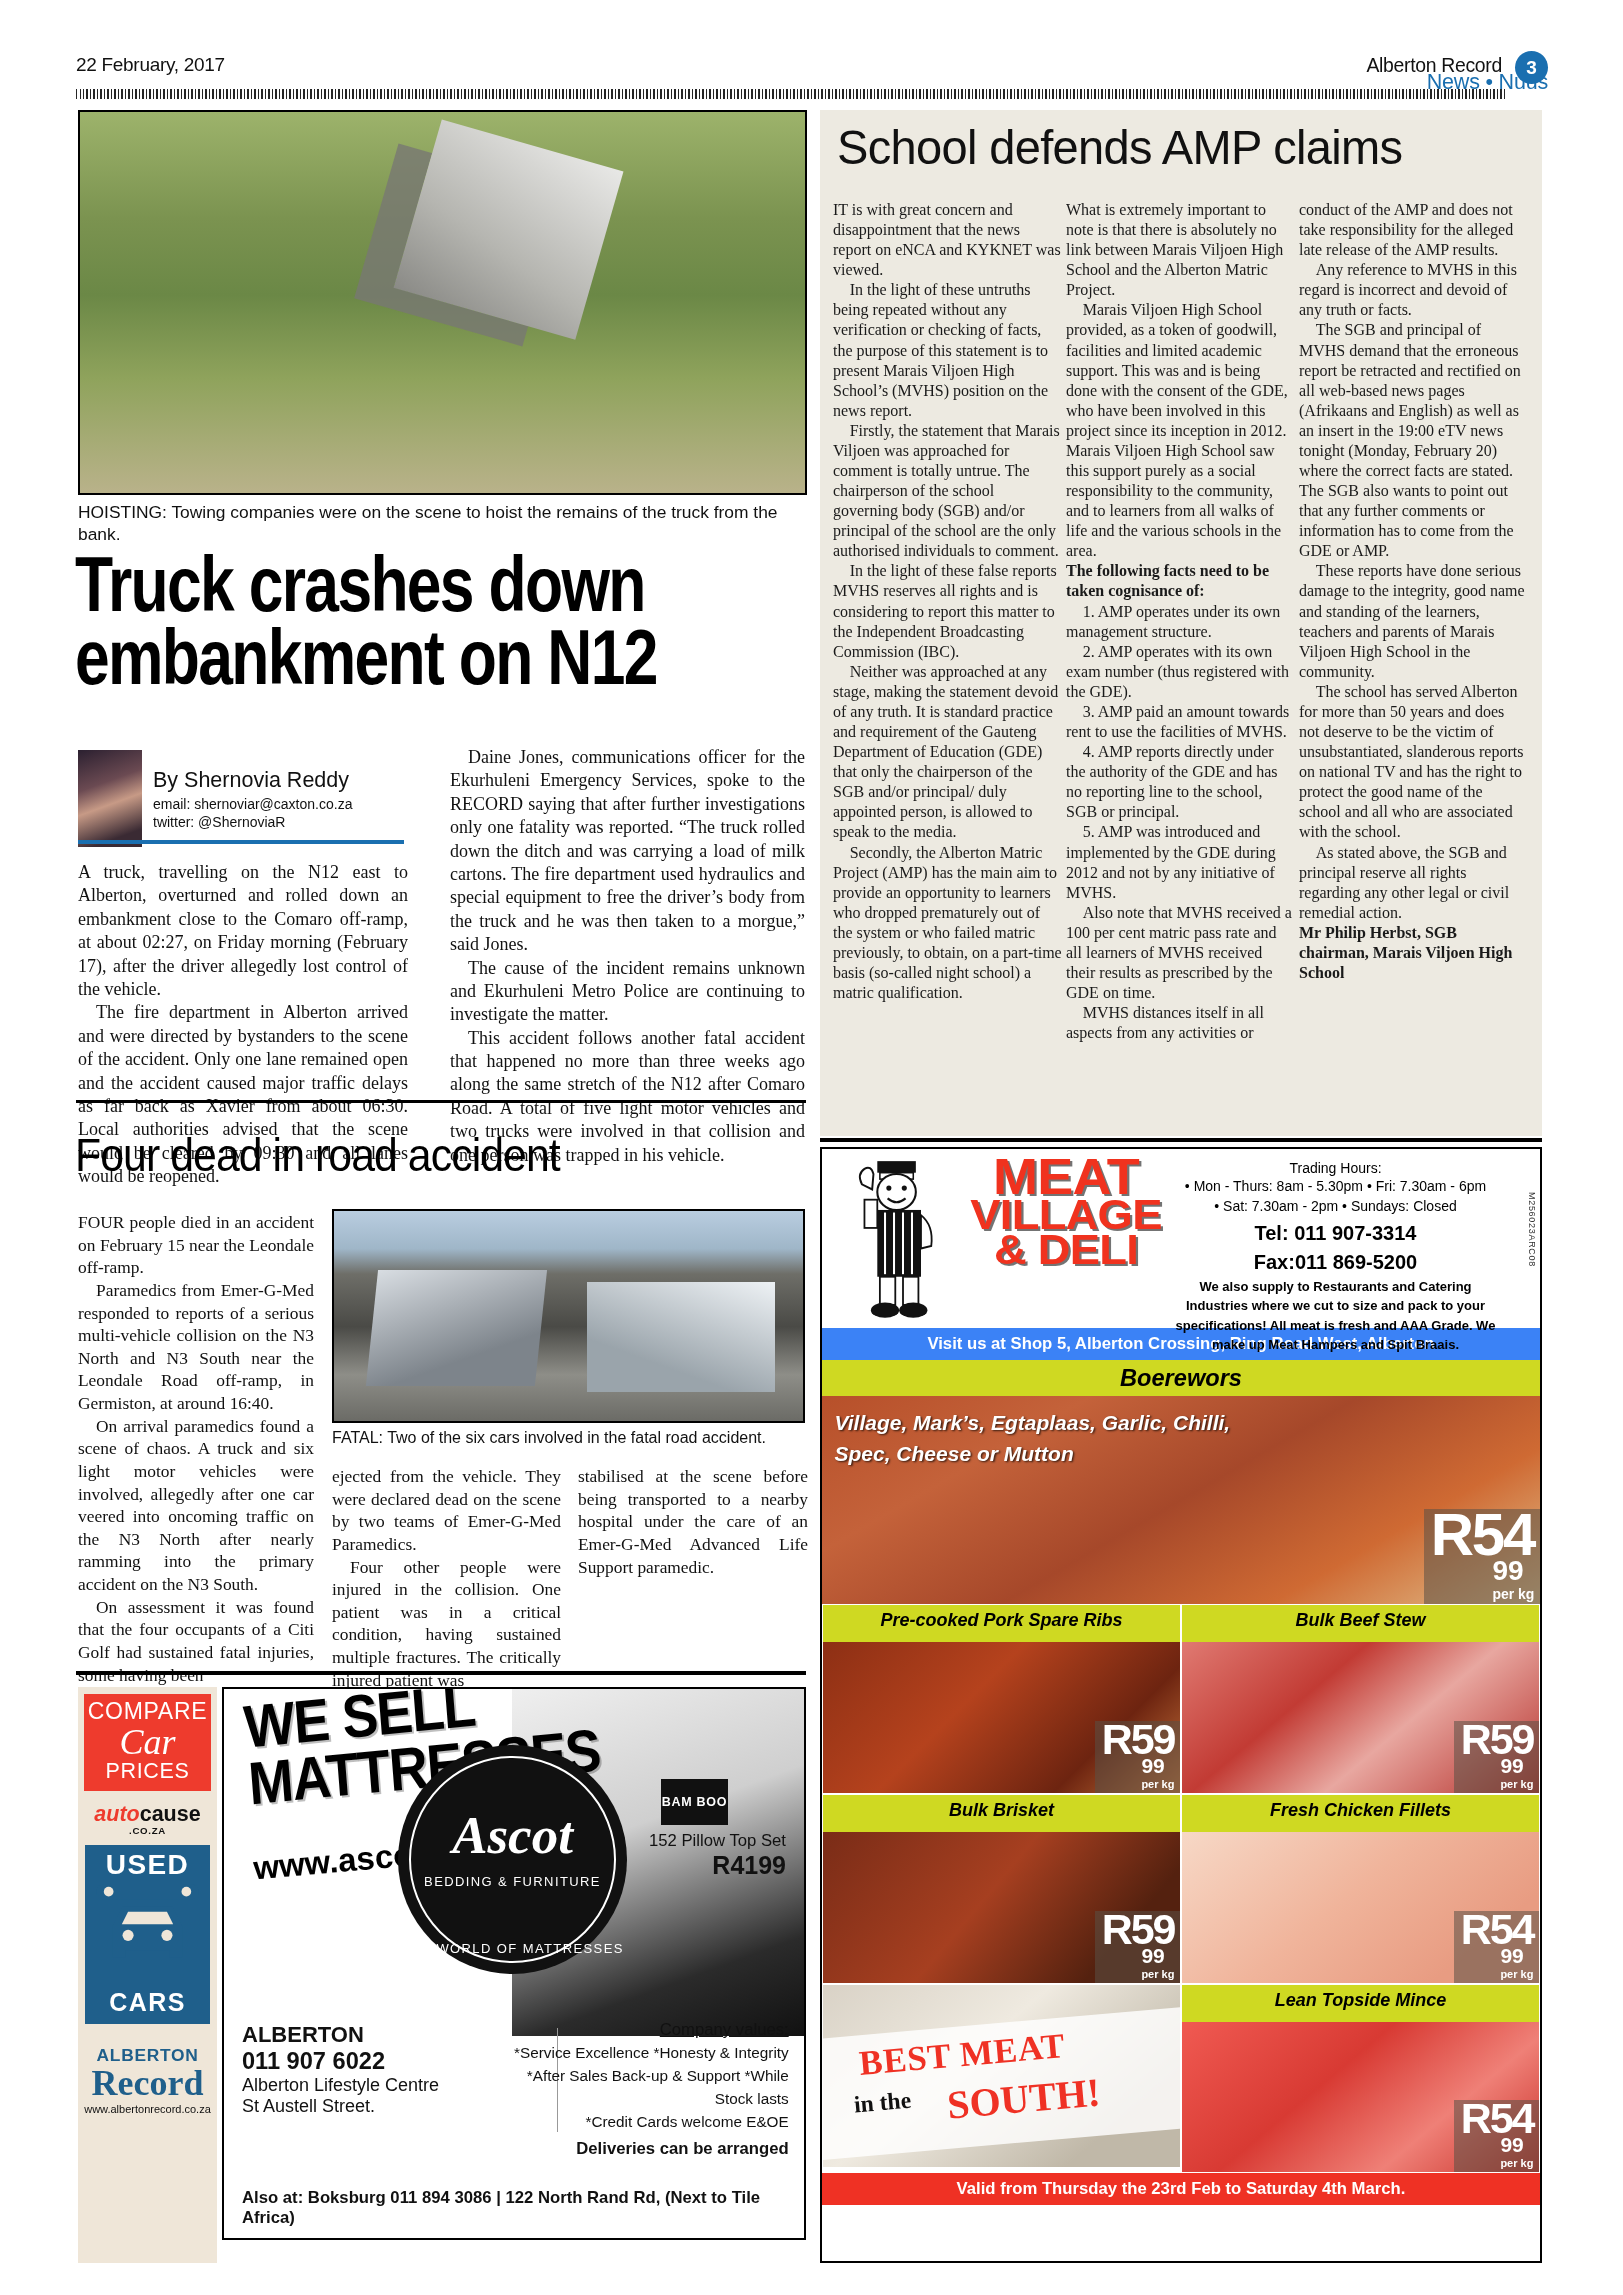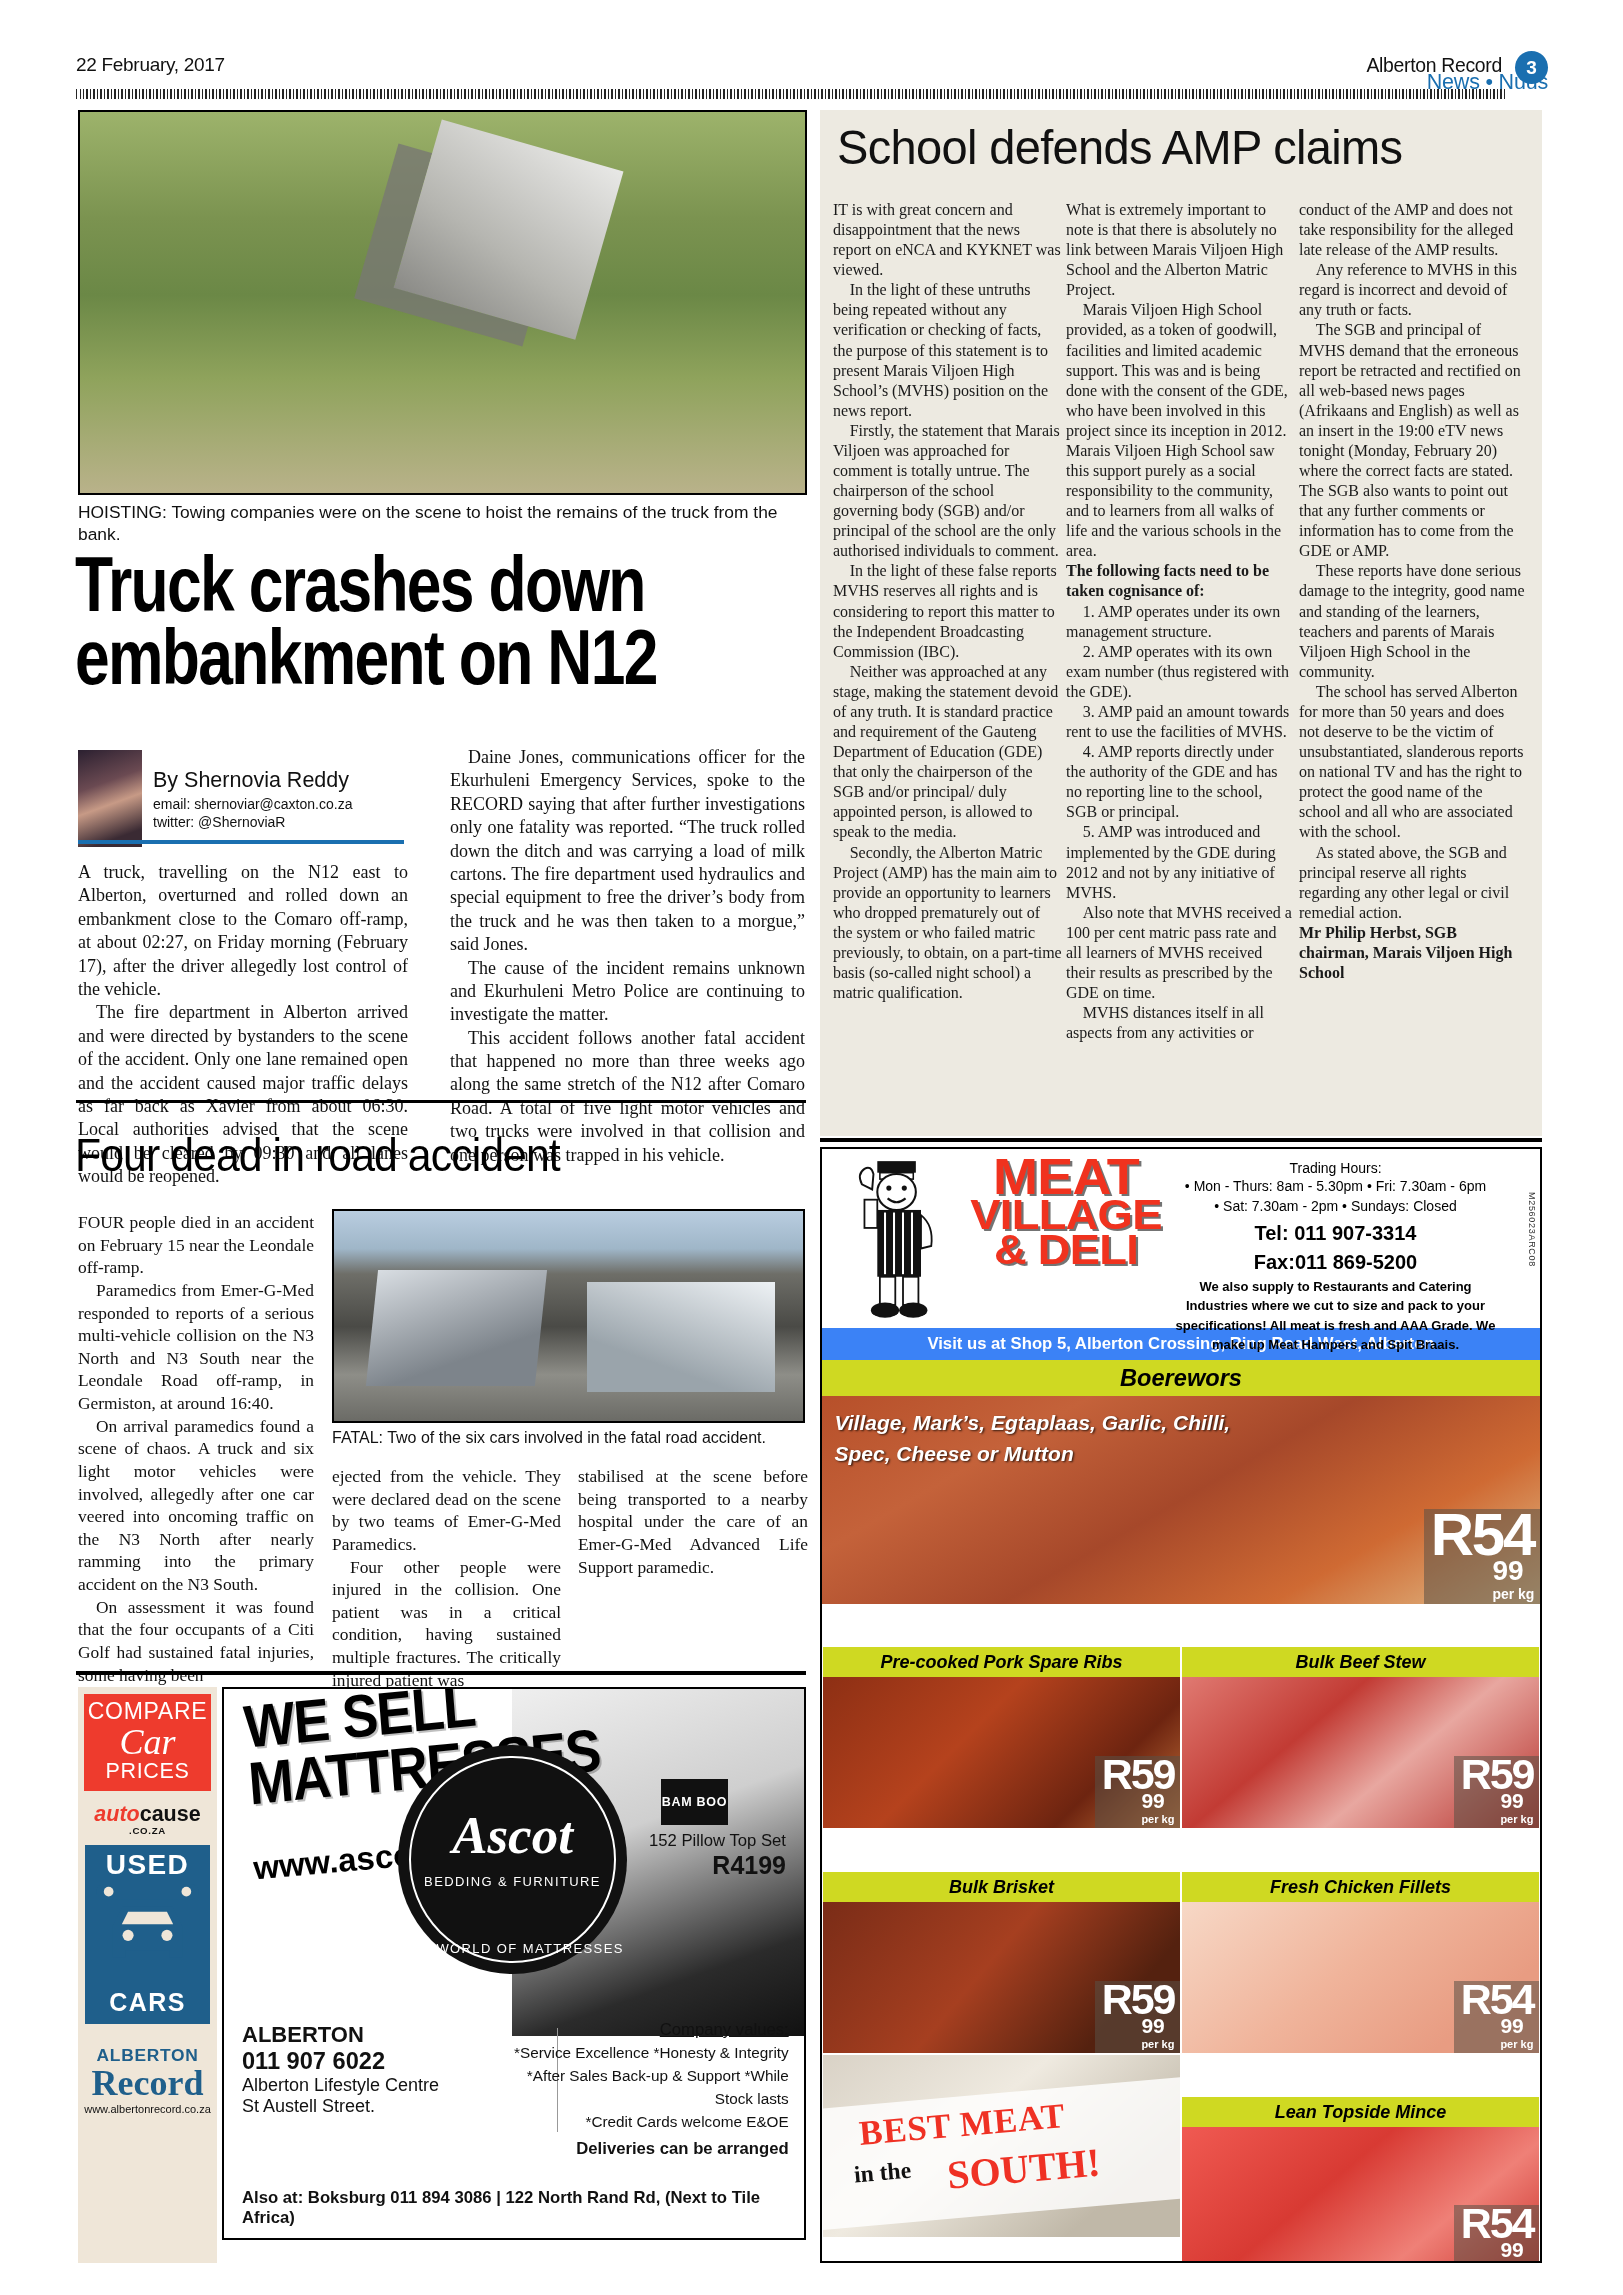--- a/index.html
+++ b/index.html
@@ -127,23 +127,23 @@
   .price-tag .r { font-size:60px; line-height:0.82; letter-spacing:-2.1px; }
   .price-tag .c { display:flex; flex-direction:column; align-items:flex-start; margin-left:1.4px;}
   .price-tag .c .cents { font-size:28px; line-height:0.85; }
   .price-tag .c .perkg { font-size:14px; line-height:1; margin-top:4.2px;}
   .price-tag.small .r { font-size:43px; }
   .price-tag.small .c .cents { font-size:21px; }
   .price-tag.small .c .perkg { font-size:11px; }
 
   .mv-grid { display:flex; flex-wrap:wrap; }
   .mv-cell { width:50%; border:1.4px solid #fff; position:relative; }
-  .mv-cell .lbl { height:30px; background:#cfd922; color:#000;
+  .mv-cell .lbl { height:37px; background:#cfd922; color:#000;
                   font-family:"Liberation Sans",sans-serif; font-weight:bold; font-style:italic;
-                  font-size:18px; line-height:30.5px; text-align:center;margin-top:42px; }
+                  font-size:18px; line-height:30.5px; text-align:center; }
   .mv-cell .img { position:relative; height:151px; overflow:hidden; }
   .img-ribs { background: linear-gradient(135deg,#8d2f14,#b5421d 40%,#6d2410 75%,#c8753c); }
   .img-stew { background: linear-gradient(140deg,#e07a72,#c23b34 35%,#e8a7a0 60%,#b5302b); }
   .img-brisket { background: linear-gradient(130deg,#7a2c17,#a63f20 45%,#54210f 80%); }
   .img-chicken { background: linear-gradient(140deg,#f7d8c6,#f0b49b 45%,#e89c82 80%); }
   .img-mince { background: linear-gradient(140deg,#f05a52,#d83a33 40%,#ef8077 70%,#c92f28); }
   .img-best { background: linear-gradient(140deg,#d9d2c6,#efeae0 40%,#c0b8a8 80%); }
   .mv-best { position:relative; height:182px; overflow:hidden; }
   .mv-best .band { position:absolute; left:-21px; top:33px; width:514px; height:121px;
                    background:rgba(255,255,255,0.82); transform:rotate(-5deg); }

